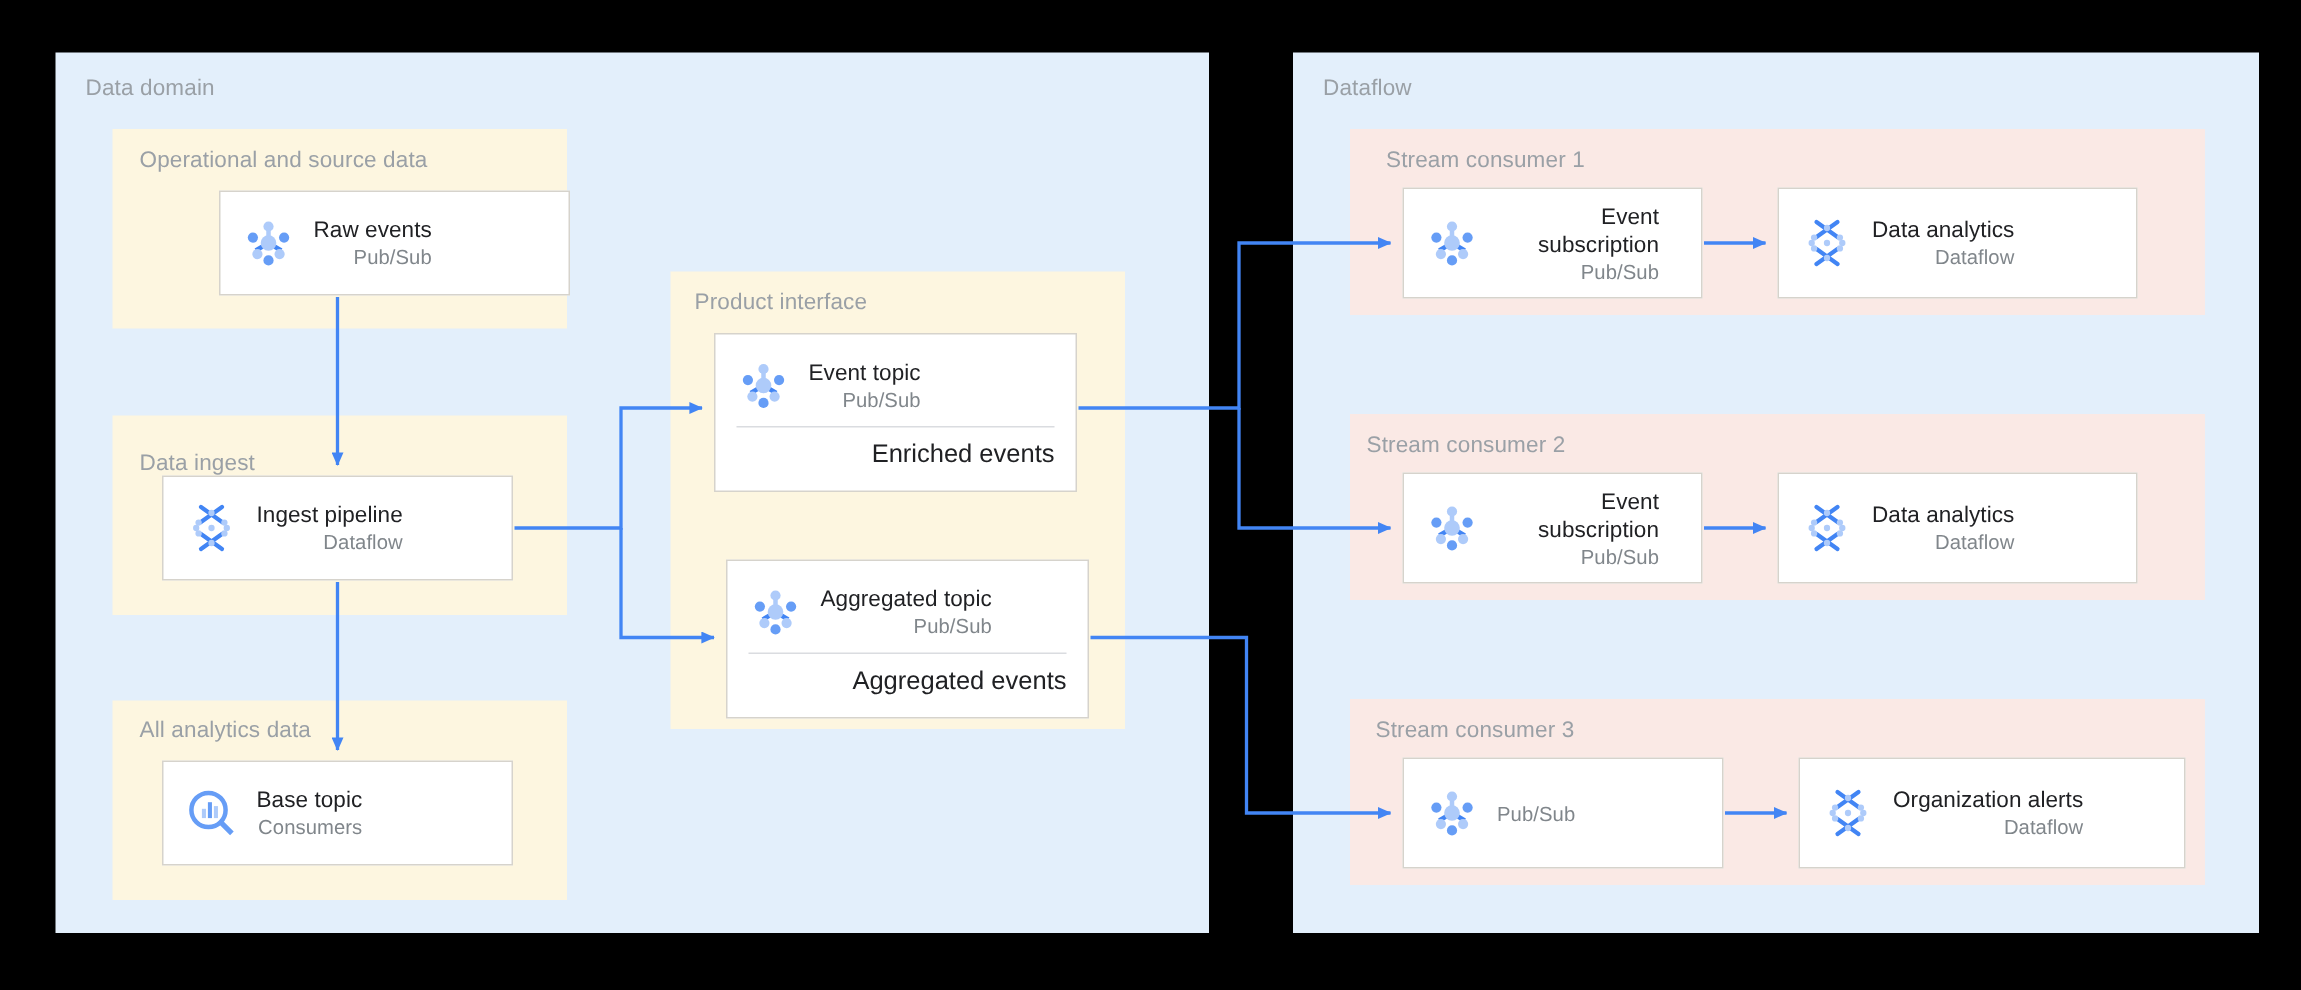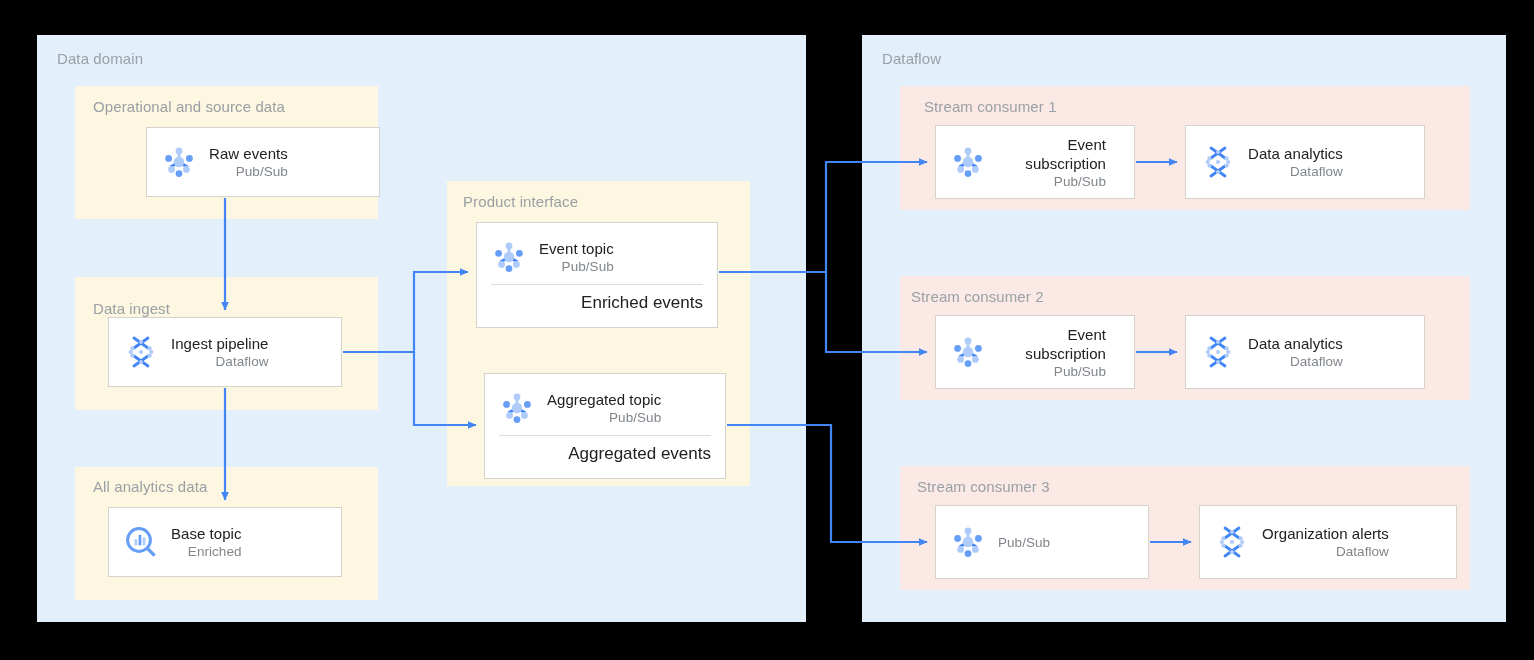--- a/index.html
+++ b/index.html
@@ -108,21 +108,21 @@
         <svg viewBox="0 0 36 36" width="36" height="36" aria-hidden="true">
           <circle cx="16" cy="16" r="11.4" fill="none" stroke="#669df6" stroke-width="3"></circle>
           <rect x="11.6" y="15.2" width="2.7" height="6.2" fill="#aecbfa"></rect>
           <rect x="15.6" y="10.8" width="2.7" height="10.6" fill="#669df6"></rect>
           <rect x="19.6" y="13.4" width="2.7" height="8" fill="#aecbfa"></rect>
           <line x1="24.6" y1="24.6" x2="30.4" y2="30.4" stroke="#669df6" stroke-width="3.4" stroke-linecap="square"></line>
         </svg>
       </span>
       <span class="node-text">
         <span class="node-title">Base topic</span>
-        <span class="node-sub">Enriched</span>
+        <span class="node-sub">Consumers</span>
       </span>
     </div>
   </div>
 
   <div class="panel panel-yellow" style="left:447px;top:181px;width:303px;height:305px;"></div>
   <div class="panel-title" style="left:463px;top:193px;">Product interface</div>
 
   <div class="node" style="left:476px;top:222px;width:242px;height:106px;">
     <div class="node-main">
       <span class="node-icon">

